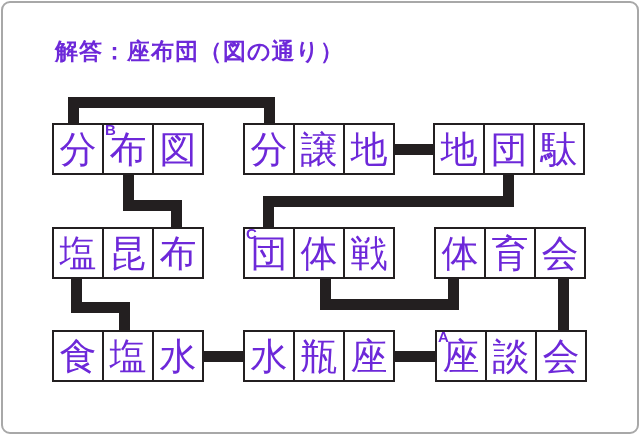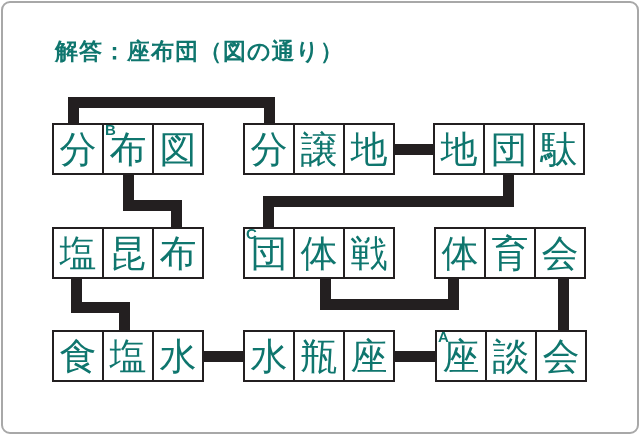--- a/index.html
+++ b/index.html
@@ -1,19 +1,19 @@
 <!DOCTYPE html>
 <html><head>
 <meta charset="utf-8">
 <style>
   html,body{margin:0;padding:0;background:#fff;}
   #stage{
     position:relative;width:640px;height:435px;background:#ffffff;
     font-family:"Liberation Sans","DejaVu Sans",sans-serif;
-    color:#0f766e;overflow:hidden;
+    color:#6d28d9;overflow:hidden;
   }
   .frame{
     position:absolute;left:1px;top:1px;right:1px;bottom:1px;
     border:2px solid #a8a8a8;border-radius:9px;pointer-events:none;
   }
   .title{
     position:absolute;left:55px;top:36px;
     font-size:23px;font-weight:700;letter-spacing:1px;white-space:nowrap;
   }
   .wordbox{

